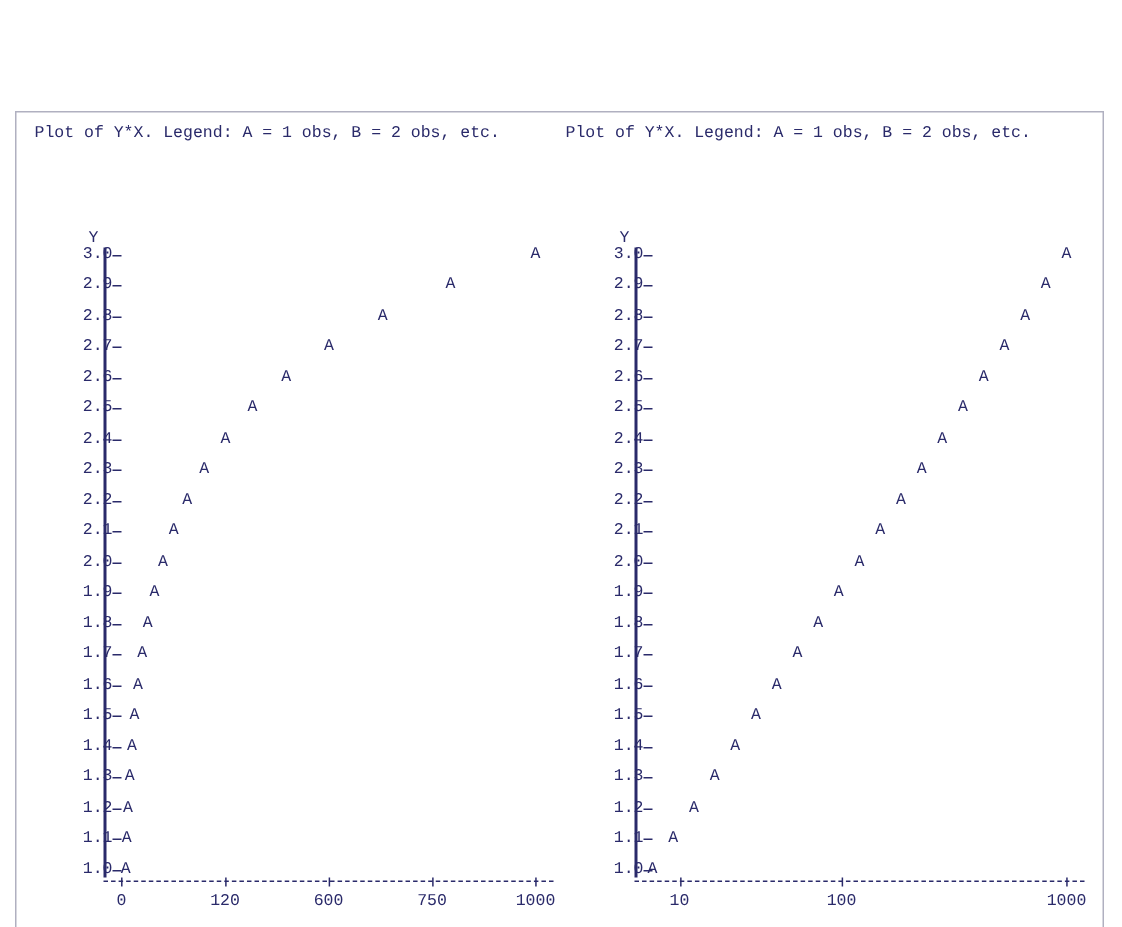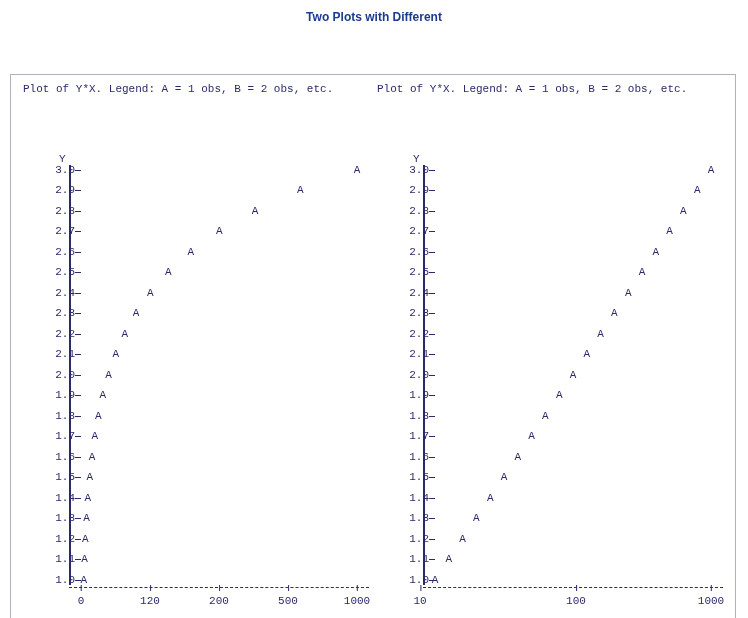--- a/index.html
+++ b/index.html
@@ -106,21 +106,21 @@
     transform: translate(-50%, -50%);
     font-family: "Courier New", monospace;
     font-size: 11px;
     color: #2a2a6a;
   }
 </style>
 </head>
 <body>
 
 <div class="title">
-  <span>Two Plots with Different</span><br>
+  <br>
 </div>
 
 <div class="frame">
   <div class="legend-row">
     <div class="legend-left">Plot of Y*X.  Legend: A = 1 obs, B = 2 obs, etc.</div>
     <div class="legend-right">Plot of Y*X.  Legend: A = 1 obs, B = 2 obs, etc.</div>
   </div>
 
   <div class="plot-container">
     <div class="plot" id="plot-left">
@@ -143,22 +143,22 @@
         <div class="y-tick" style="top: 325.5px;">1.7</div>
         <div class="y-tick" style="top: 346px;">1.6</div>
         <div class="y-tick" style="top: 366.5px;">1.5</div>
         <div class="y-tick" style="top: 387px;">1.4</div>
         <div class="y-tick" style="top: 407.5px;">1.3</div>
         <div class="y-tick" style="top: 428px;">1.2</div>
         <div class="y-tick" style="top: 448.5px;">1.1</div>
         <div class="y-tick" style="top: 469px;">1.0</div>
         <div class="x-tick" style="left: 62px;">0</div>
         <div class="x-tick" style="left: 131px;">120</div>
-        <div class="x-tick" style="left: 200px;">200</div>
-        <div class="x-tick" style="left: 269px;">500</div>
+        <div class="x-tick" style="left: 200px;">600</div>
+        <div class="x-tick" style="left: 269px;">750</div>
         <div class="x-tick" style="left: 338px;">1000</div>
         <div class="point" style="left: 64.76px; top: 475px;">A</div>
         <div class="point" style="left: 65.4748px; top: 454.5px;">A</div>
         <div class="point" style="left: 66.3746px; top: 434px;">A</div>
         <div class="point" style="left: 67.5062px; top: 413.5px;">A</div>
         <div class="point" style="left: 68.9331px; top: 393px;">A</div>
         <div class="point" style="left: 70.7271px; top: 372.5px;">A</div>
         <div class="point" style="left: 72.9876px; top: 352px;">A</div>
         <div class="point" style="left: 75.8331px; top: 331.5px;">A</div>
         <div class="point" style="left: 79.4156px; top: 311px;">A</div>
@@ -193,22 +193,22 @@
         <div class="y-tick" style="top: 284.5px;">1.9</div>
         <div class="y-tick" style="top: 305px;">1.8</div>
         <div class="y-tick" style="top: 325.5px;">1.7</div>
         <div class="y-tick" style="top: 346px;">1.6</div>
         <div class="y-tick" style="top: 366.5px;">1.5</div>
         <div class="y-tick" style="top: 387px;">1.4</div>
         <div class="y-tick" style="top: 407.5px;">1.3</div>
         <div class="y-tick" style="top: 428px;">1.2</div>
         <div class="y-tick" style="top: 448.5px;">1.1</div>
         <div class="y-tick" style="top: 469px;">1.0</div>
-        <div class="x-tick" style="left: 47px;">10</div>
-        <div class="x-tick" style="left: 203px;">100</div>
+        <div class="x-tick" style="left: 80px;">10</div>
+        <div class="x-tick" style="left: 188px;">100</div>
         <div class="x-tick" style="left: 338px;">1000</div>
         <div class="point" style="left: 62px; top: 475px;">A</div>
         <div class="point" style="left: 75.8036px; top: 454.5px;">A</div>
         <div class="point" style="left: 89.604px; top: 434px;">A</div>
         <div class="point" style="left: 103.392px; top: 413.5px;">A</div>
         <div class="point" style="left: 117.203px; top: 393px;">A</div>
         <div class="point" style="left: 130.995px; top: 372.5px;">A</div>
         <div class="point" style="left: 144.799px; top: 352px;">A</div>
         <div class="point" style="left: 158.602px; top: 331.5px;">A</div>
         <div class="point" style="left: 172.404px; top: 311px;">A</div>

